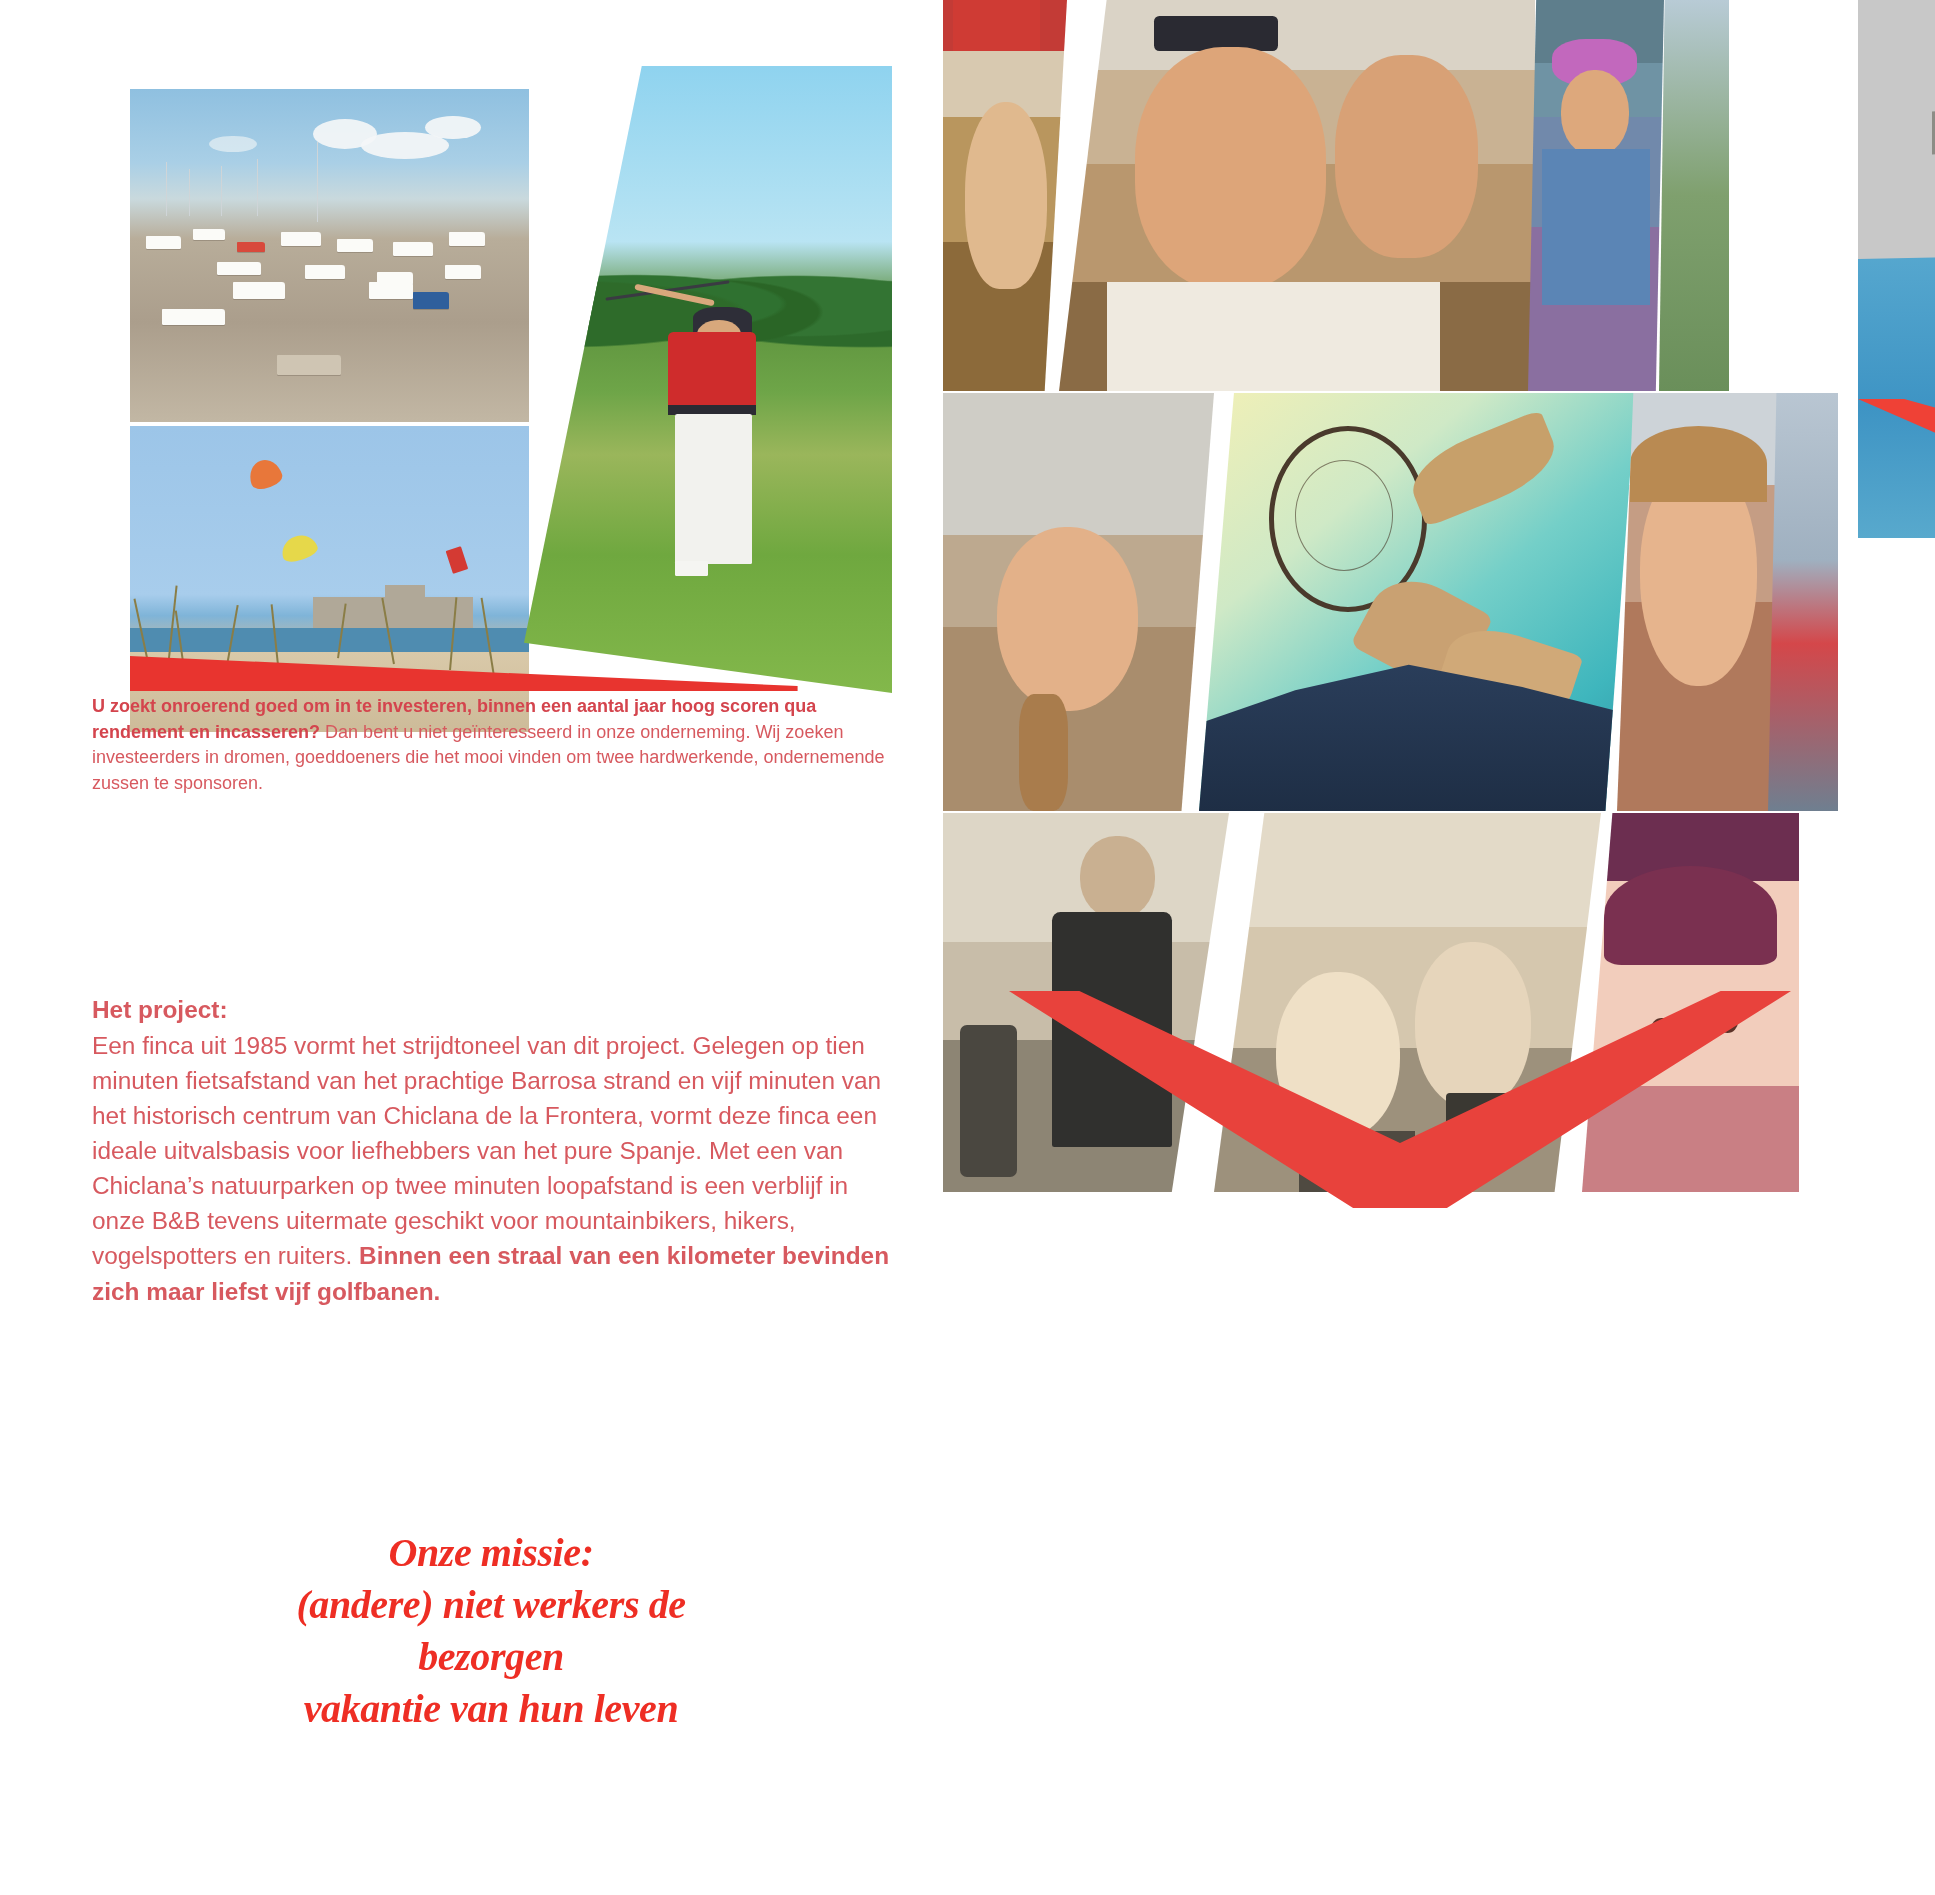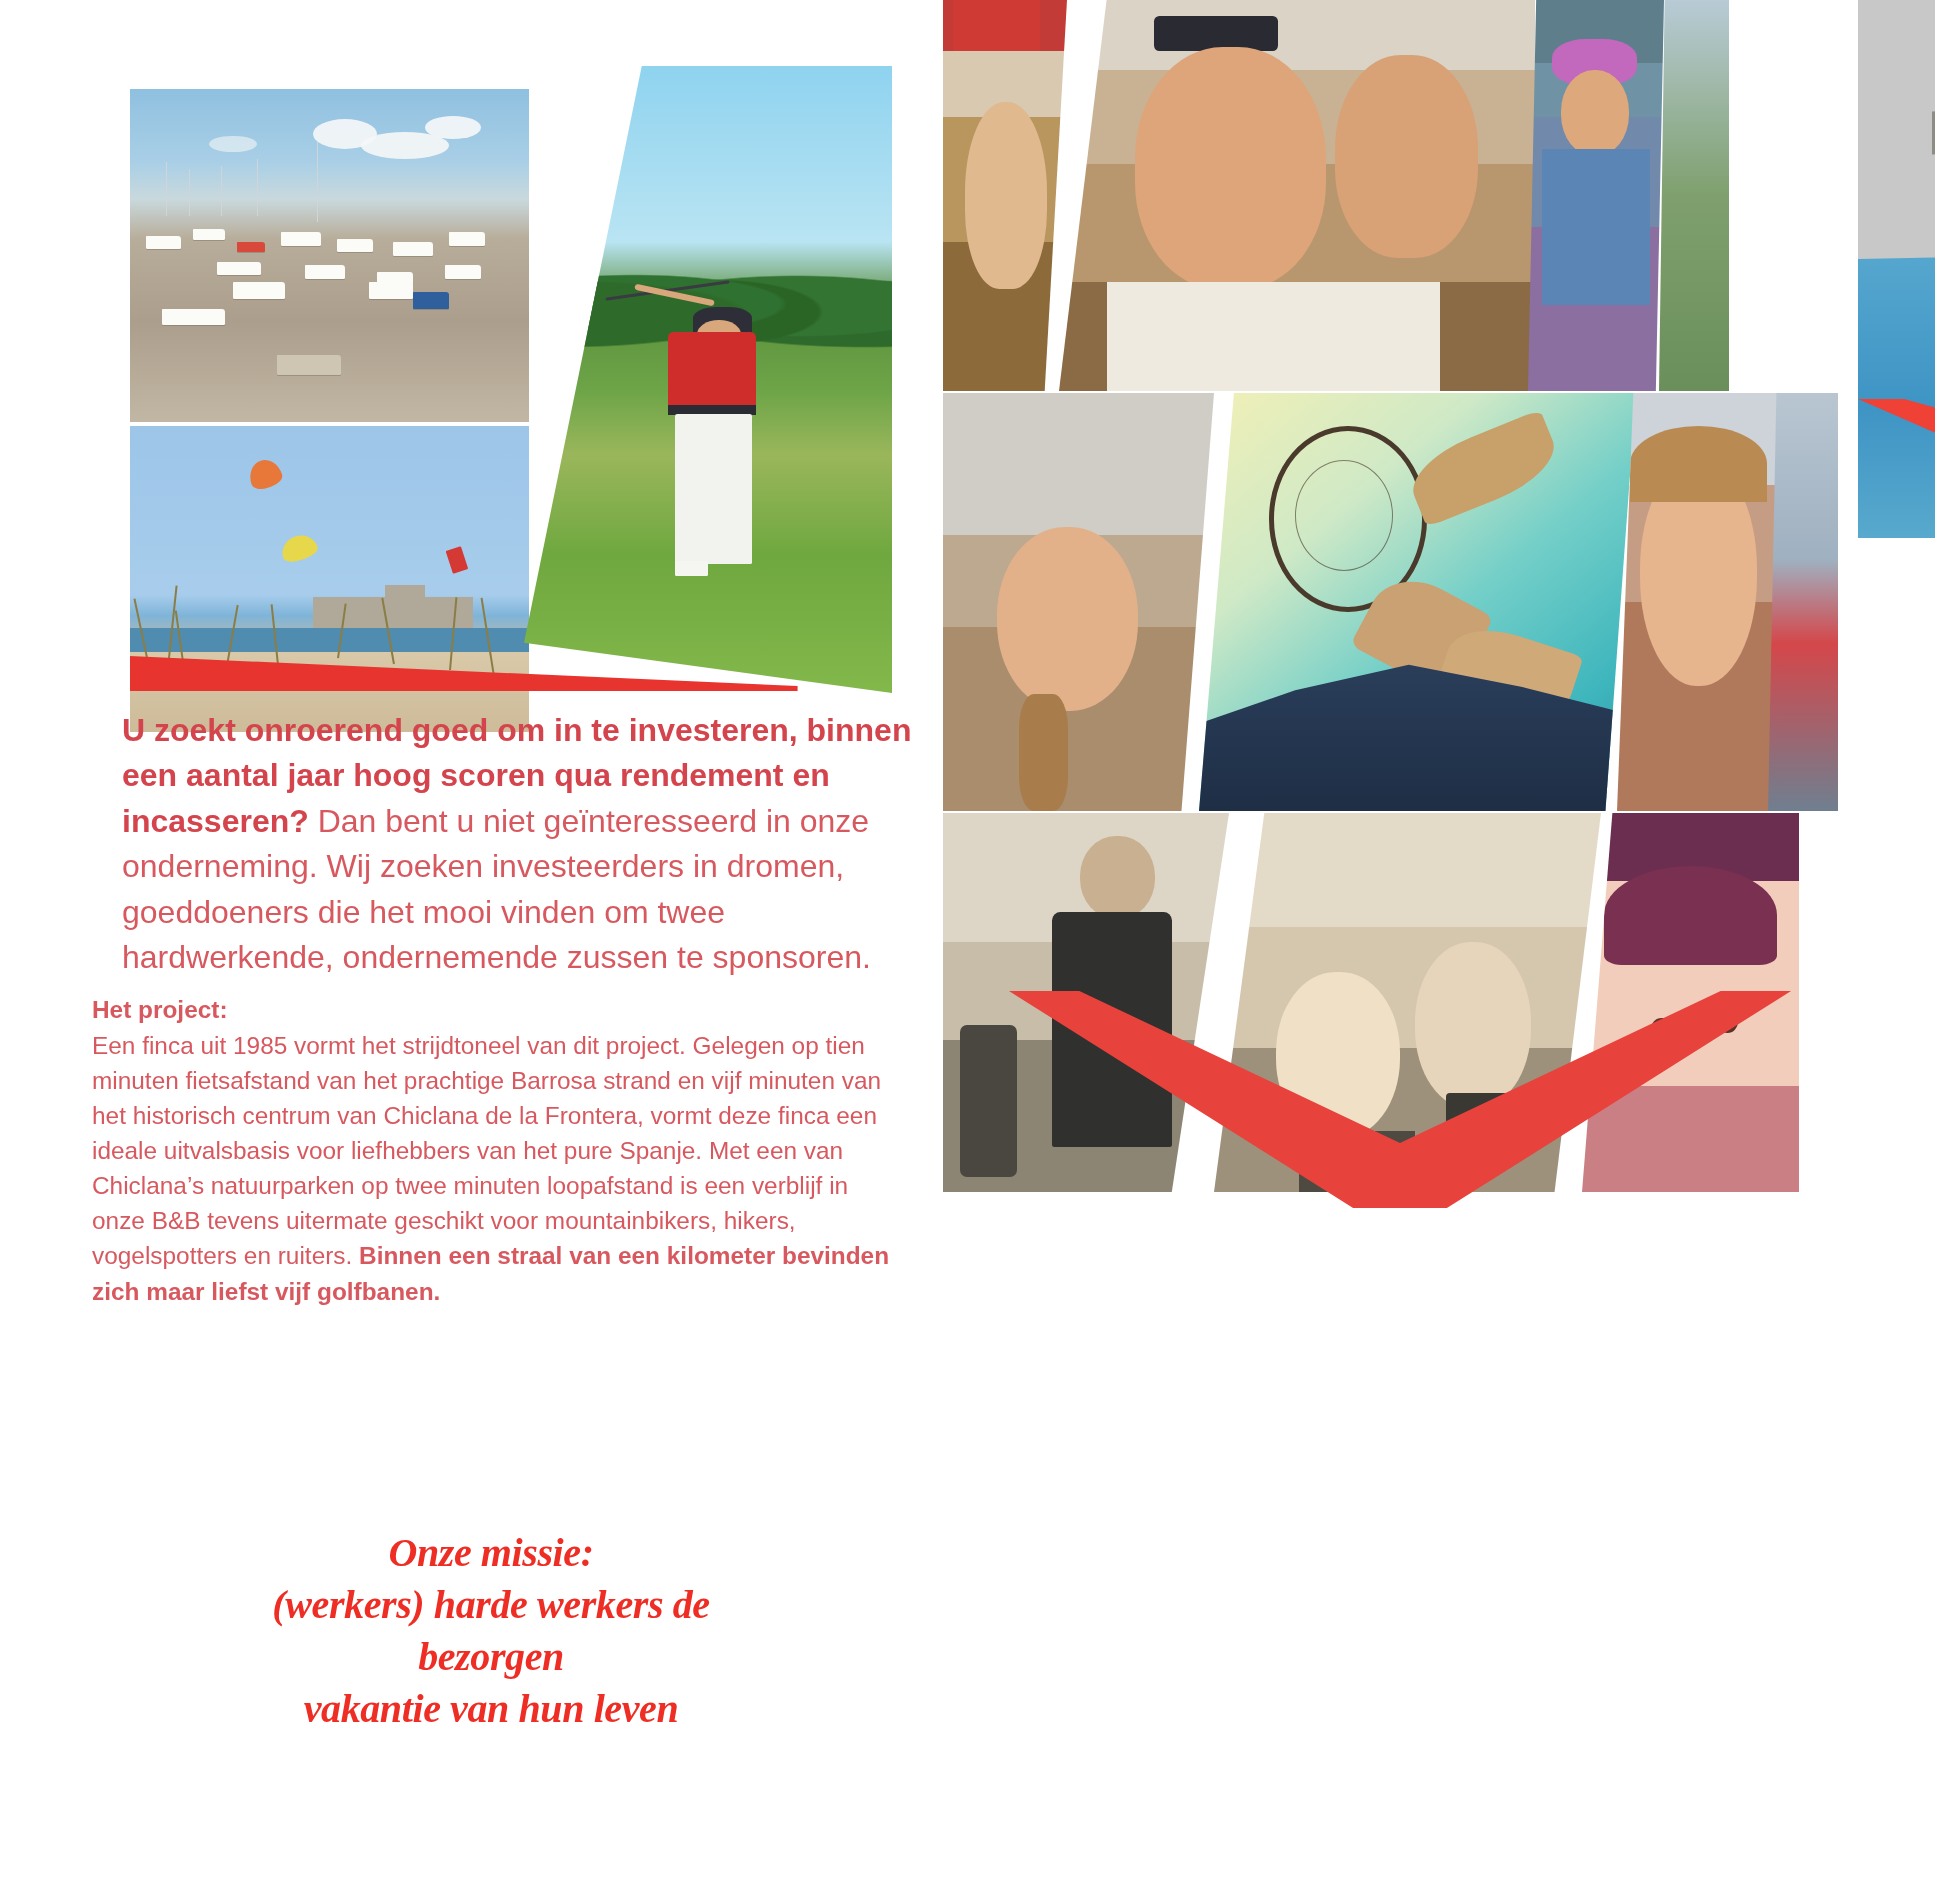--- a/index.html
+++ b/index.html
@@ -65,21 +65,21 @@
      clip-path:polygon(0 4%,72% 0,100% 64%,58% 100%,0 100%);}
   #pool-roof{position:absolute;left:8%;top:18%;width:60%;height:8%;
      background:#8d8d86;transform:skewY(-3deg);}
   #right-chevron{position:absolute;left:0px;top:399px;width:924px;height:182px;
      background:#ef4136;
      clip-path:polygon(0 0, 5% 0, 49% 62%, 95% 0, 100% 0, 55% 100%, 45% 100%);}
 
   
   .txt{position:absolute;}
   #lead-para{left:92px;top:676px;width:798px;
-     font-size:32px;line-height:1.42;color:#d7595f;margin-left:30px;}
+     font-size:18px;line-height:1.42;color:#d7595f;}
   #lead-para b{font-weight:700;color:#d4444d;}
 
   #project-block{left:92px;top:968px;width:801px;
      font-size:24.4px;line-height:1.44;color:#d7595f;}
   #project-block .hd{font-weight:700;display:block;}
   #project-block b{font-weight:700;}
 
   #mission{left:92px;top:1527px;width:798px;text-align:center;
      font-family:"Liberation Serif", serif;font-style:italic;font-weight:700;
      font-size:40px;line-height:1.30;color:#ee2e24;letter-spacing:-0.4px;}
@@ -166,21 +166,21 @@
   <p class="txt" id="lead-para">
     <b>U zoekt onroerend goed om in te investeren, binnen een aantal jaar hoog scoren qua rendement en incasseren?</b><span> Dan bent u niet geïnteresseerd in onze onderneming. Wij zoeken investeerders in dromen, goeddoeners die het mooi vinden om twee hardwerkende, ondernemende zussen te sponsoren.</span>
   </p>
 
   <p class="txt" id="project-block">
     <span class="hd">Het project:</span><span>Een finca uit 1985 vormt het strijdtoneel van dit project. Gelegen op tien minuten fietsafstand van het prachtige Barrosa strand en vijf minuten van het historisch centrum van Chiclana de la Frontera, vormt deze finca een ideale uitvalsbasis voor liefhebbers van het pure Spanje.  Met een van Chiclana’s natuurparken op twee minuten loopafstand is een verblijf in onze B&amp;B tevens uitermate geschikt voor mountainbikers, hikers, vogelspotters en ruiters. </span><b>Binnen een straal van een kilometer bevinden zich maar liefst vijf golfbanen.</b>
   </p>
 
   <div class="txt" id="mission">
     <div>Onze missie:</div>
-    <div>(werkers) harde werkers de</div>
+    <div>(andere) niet werkers de</div>
     <div>bezorgen</div>
     <div>vakantie van hun leven</div>
   </div>
 </div>
 
 <div class="panel" id="panel-center">
   <div id="center-collage">
 
     <div class="cslice" style="left:0px;top:0px;width:124px;height:391px;
                 clip-path:polygon(0 0,100% 0,82% 100%,0 100%);

